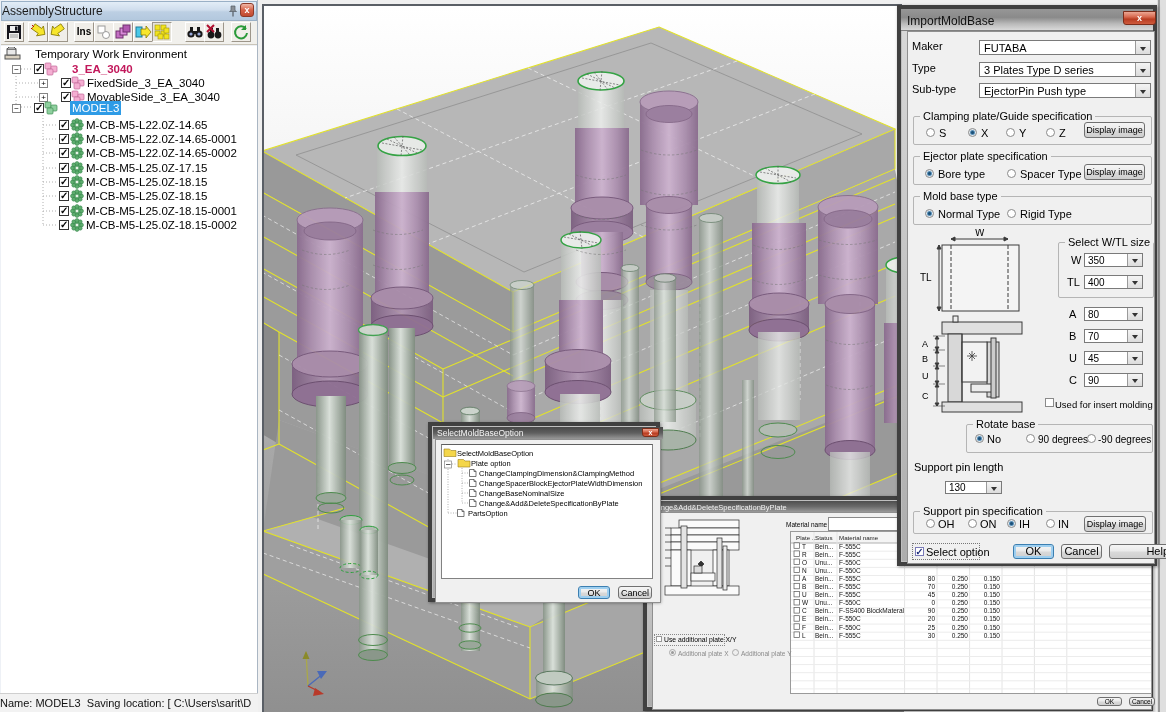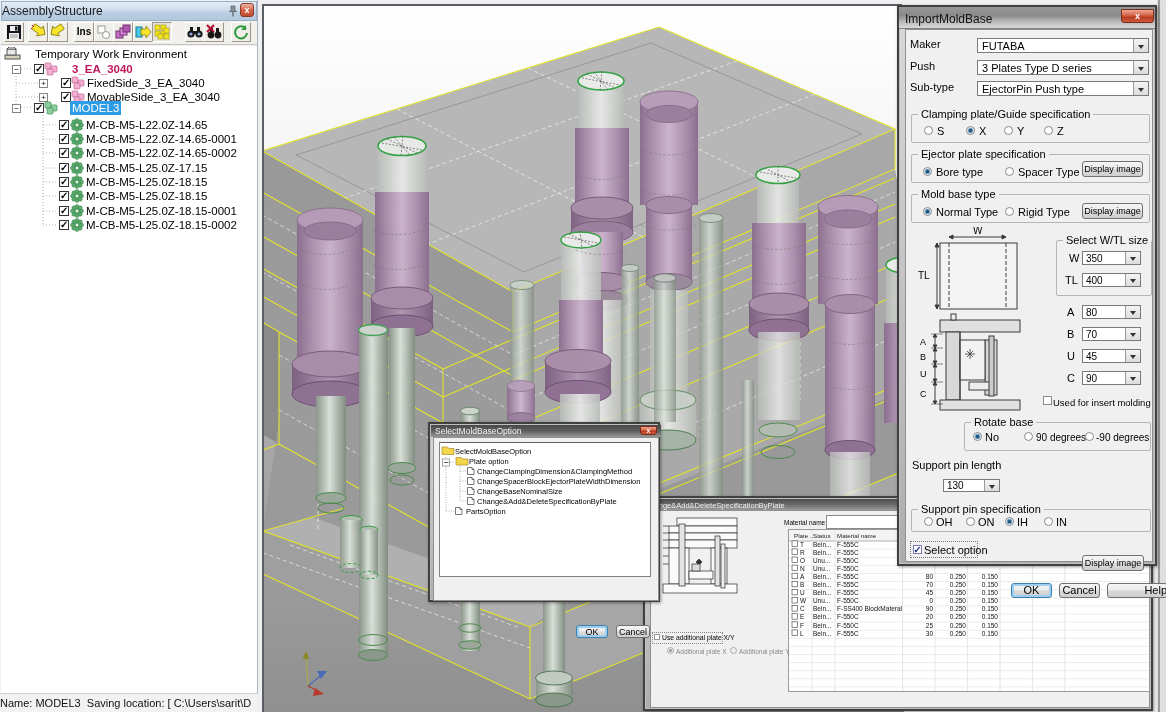--- a/index.html
+++ b/index.html
@@ -25,38 +25,38 @@
 .cb { position:absolute; width:10px; height:10px; background:#fff; border:1px solid #333; }
 .cb:after { content:"\2713"; position:absolute; left:0px; top:-2px; font-size:10px; font-weight:bold; color:#000; }
 .exp { position:absolute; width:9px; height:9px; background:#fff; border:1px solid #848484; font-size:8px; line-height:7px; text-align:center; color:#000; }
 #statusbar { left:0; top:693px; width:258px; height:19px; background:#f2f2f2; border-top:1px solid #cfcfcf;
   font-size:11px; color:#111; line-height:18px; white-space:nowrap; overflow:hidden; }
 
 
 #viewport { left:262px; top:4px; width:640px; height:708px; border-left:2px solid #5a5f66; border-top:2px solid #5a5f66; background:#fff; }
 
 
-.dlg { position:absolute; background:#bfbfbf; border:2px solid #404040; box-shadow:1px 1px 3px rgba(0,0,0,0.4); }
+.dlg { position:absolute; background:#bfbfbf; border:4px solid #404040; box-shadow:1px 1px 3px rgba(0,0,0,0.4); }
 .dlg-frame { position:absolute; left:1px; top:1px; right:1px; bottom:1px;
   background:linear-gradient(180deg,#d9d9d9,#adadad); }
 .dlg-title { position:absolute; font-weight:normal; white-space:nowrap; overflow:hidden; }
 .dlg-client { position:absolute; background:#f0f0f0; border:1px solid #8f8f8f; }
 .closebtn { position:absolute; border-radius:0 0 3px 3px; background:linear-gradient(180deg,#eca793 0%,#d86b51 40%,#b83d22 60%,#cf5a3c 100%);
   border:1px solid #7c2d1a; color:#fff; text-align:center; font-weight:bold; }
 .gb { position:absolute; border:1px solid #b5b5b5; border-radius:2px; }
 .gb > span { position:absolute; top:-7px; left:6px; background:#f0f0f0; padding:0 3px; white-space:nowrap; }
 .combo { position:absolute; background:#fff; border:1px solid #7a7a7a; white-space:nowrap; }
 .combo .ar { position:absolute; right:0; top:0; bottom:0; width:15px; background:linear-gradient(180deg,#f4f4f4,#dcdcdc);
   border-left:1px solid #9a9a9a; }
 .combo .ar:after { content:""; position:absolute; left:4px; top:50%; margin-top:-1px; border:3px solid transparent; border-top:4px solid #333; }
 .radio { position:absolute; width:9px; height:9px; border-radius:50%; background:#fff; border:1px solid #8a8a8a; }
 .radio.sel { background:#f4f4f4; }
 .radio.sel:after { content:""; position:absolute; left:2px; top:2px; width:3px; height:3px; border-radius:50%; background:#1c4f76; box-shadow:0 0 1px 1px #3f7fae; }
 .btn { position:absolute; background:linear-gradient(180deg,#f5f5f5 0%,#ebebeb 45%,#d9d9d9 55%,#cfcfcf 100%);
-  border:1px solid #707070; border-radius:3px; text-align:center; color:#000; white-space:nowrap; overflow:hidden;margin-top:41px; }
+  border:1px solid #707070; border-radius:3px; text-align:center; color:#000; white-space:nowrap; overflow:hidden; }
 .btn.def { box-shadow:0 0 0 2px #9ecff0 inset; border-color:#3c7fb1; }
 .lbl { position:absolute; white-space:nowrap; color:#000; }
 </style>
 </head>
 <body>
 
 <div id="leftpanel" class="abs"></div>
 <div id="lp-title" class="abs">AssemblyStructure</div>
 <div id="lp-pin" class="abs"><svg width="10" height="13" viewBox="0 0 10 13">
       <path d="M3 1 h4 v4.5 l1.5 1 h-7 l1.5 -1 z" fill="#8a8f96" stroke="#555c64" stroke-width="0.7"></path>
@@ -841,21 +841,21 @@
 
 <div id="dlg-import" class="dlg" style="left:897px; top:5px; width:260px; height:561px; z-index:4;">
   <div class="dlg-frame"></div>
   <div class="dlg-title" style="left:0; top:0; width:100%; height:22px; background:linear-gradient(180deg,#979797 0%,#8a8a8a 40%,#b9b9b9 70%,#d9d9d9 100%); border-bottom:1px solid #7f7f7f;"></div>
   <div class="dlg-title" style="left:6px; top:5px; font-size:12px; color:#111;">ImportMoldBase</div>
   <div class="closebtn" style="left:222px; top:2px; width:33px; height:14px; font-size:9px; line-height:13px;">x</div>
   <div class="dlg-client" style="left:6px; top:22px; width:248px; height:533px;"></div>
 
   <div class="lbl" style="left:11px; top:31px; font-size:11px;">Maker</div>
   <div class="combo" style="left:78px; top:31px; width:172px; height:15px; font-size:11px; line-height:14px;"><span style="padding-left:4px">FUTABA</span><span class="ar"></span></div>
-  <div class="lbl" style="left:11px; top:53px; font-size:11px;">Push</div>
+  <div class="lbl" style="left:11px; top:53px; font-size:11px;">Type</div>
   <div class="combo" style="left:78px; top:53px; width:172px; height:15px; font-size:11px; line-height:14px;"><span style="padding-left:4px">3 Plates Type D series</span><span class="ar"></span></div>
   <div class="lbl" style="left:11px; top:74px; font-size:11px;">Sub-type</div>
   <div class="combo" style="left:78px; top:74px; width:172px; height:15px; font-size:11px; line-height:14px;"><span style="padding-left:4px">EjectorPin Push type</span><span class="ar"></span></div>
 
   <div class="gb" style="left:12px; top:107px; width:239px; height:29px; font-size:11px;">
       <span>Clamping plate/Guide specification</span>
     </div>
   <div class="radio" style="left:25px; top:119px;"></div>
     <div class="lbl" style="left:38px; top:118px; font-size:11px;">S</div>
   <div class="radio sel" style="left:67px; top:119px;"></div>

